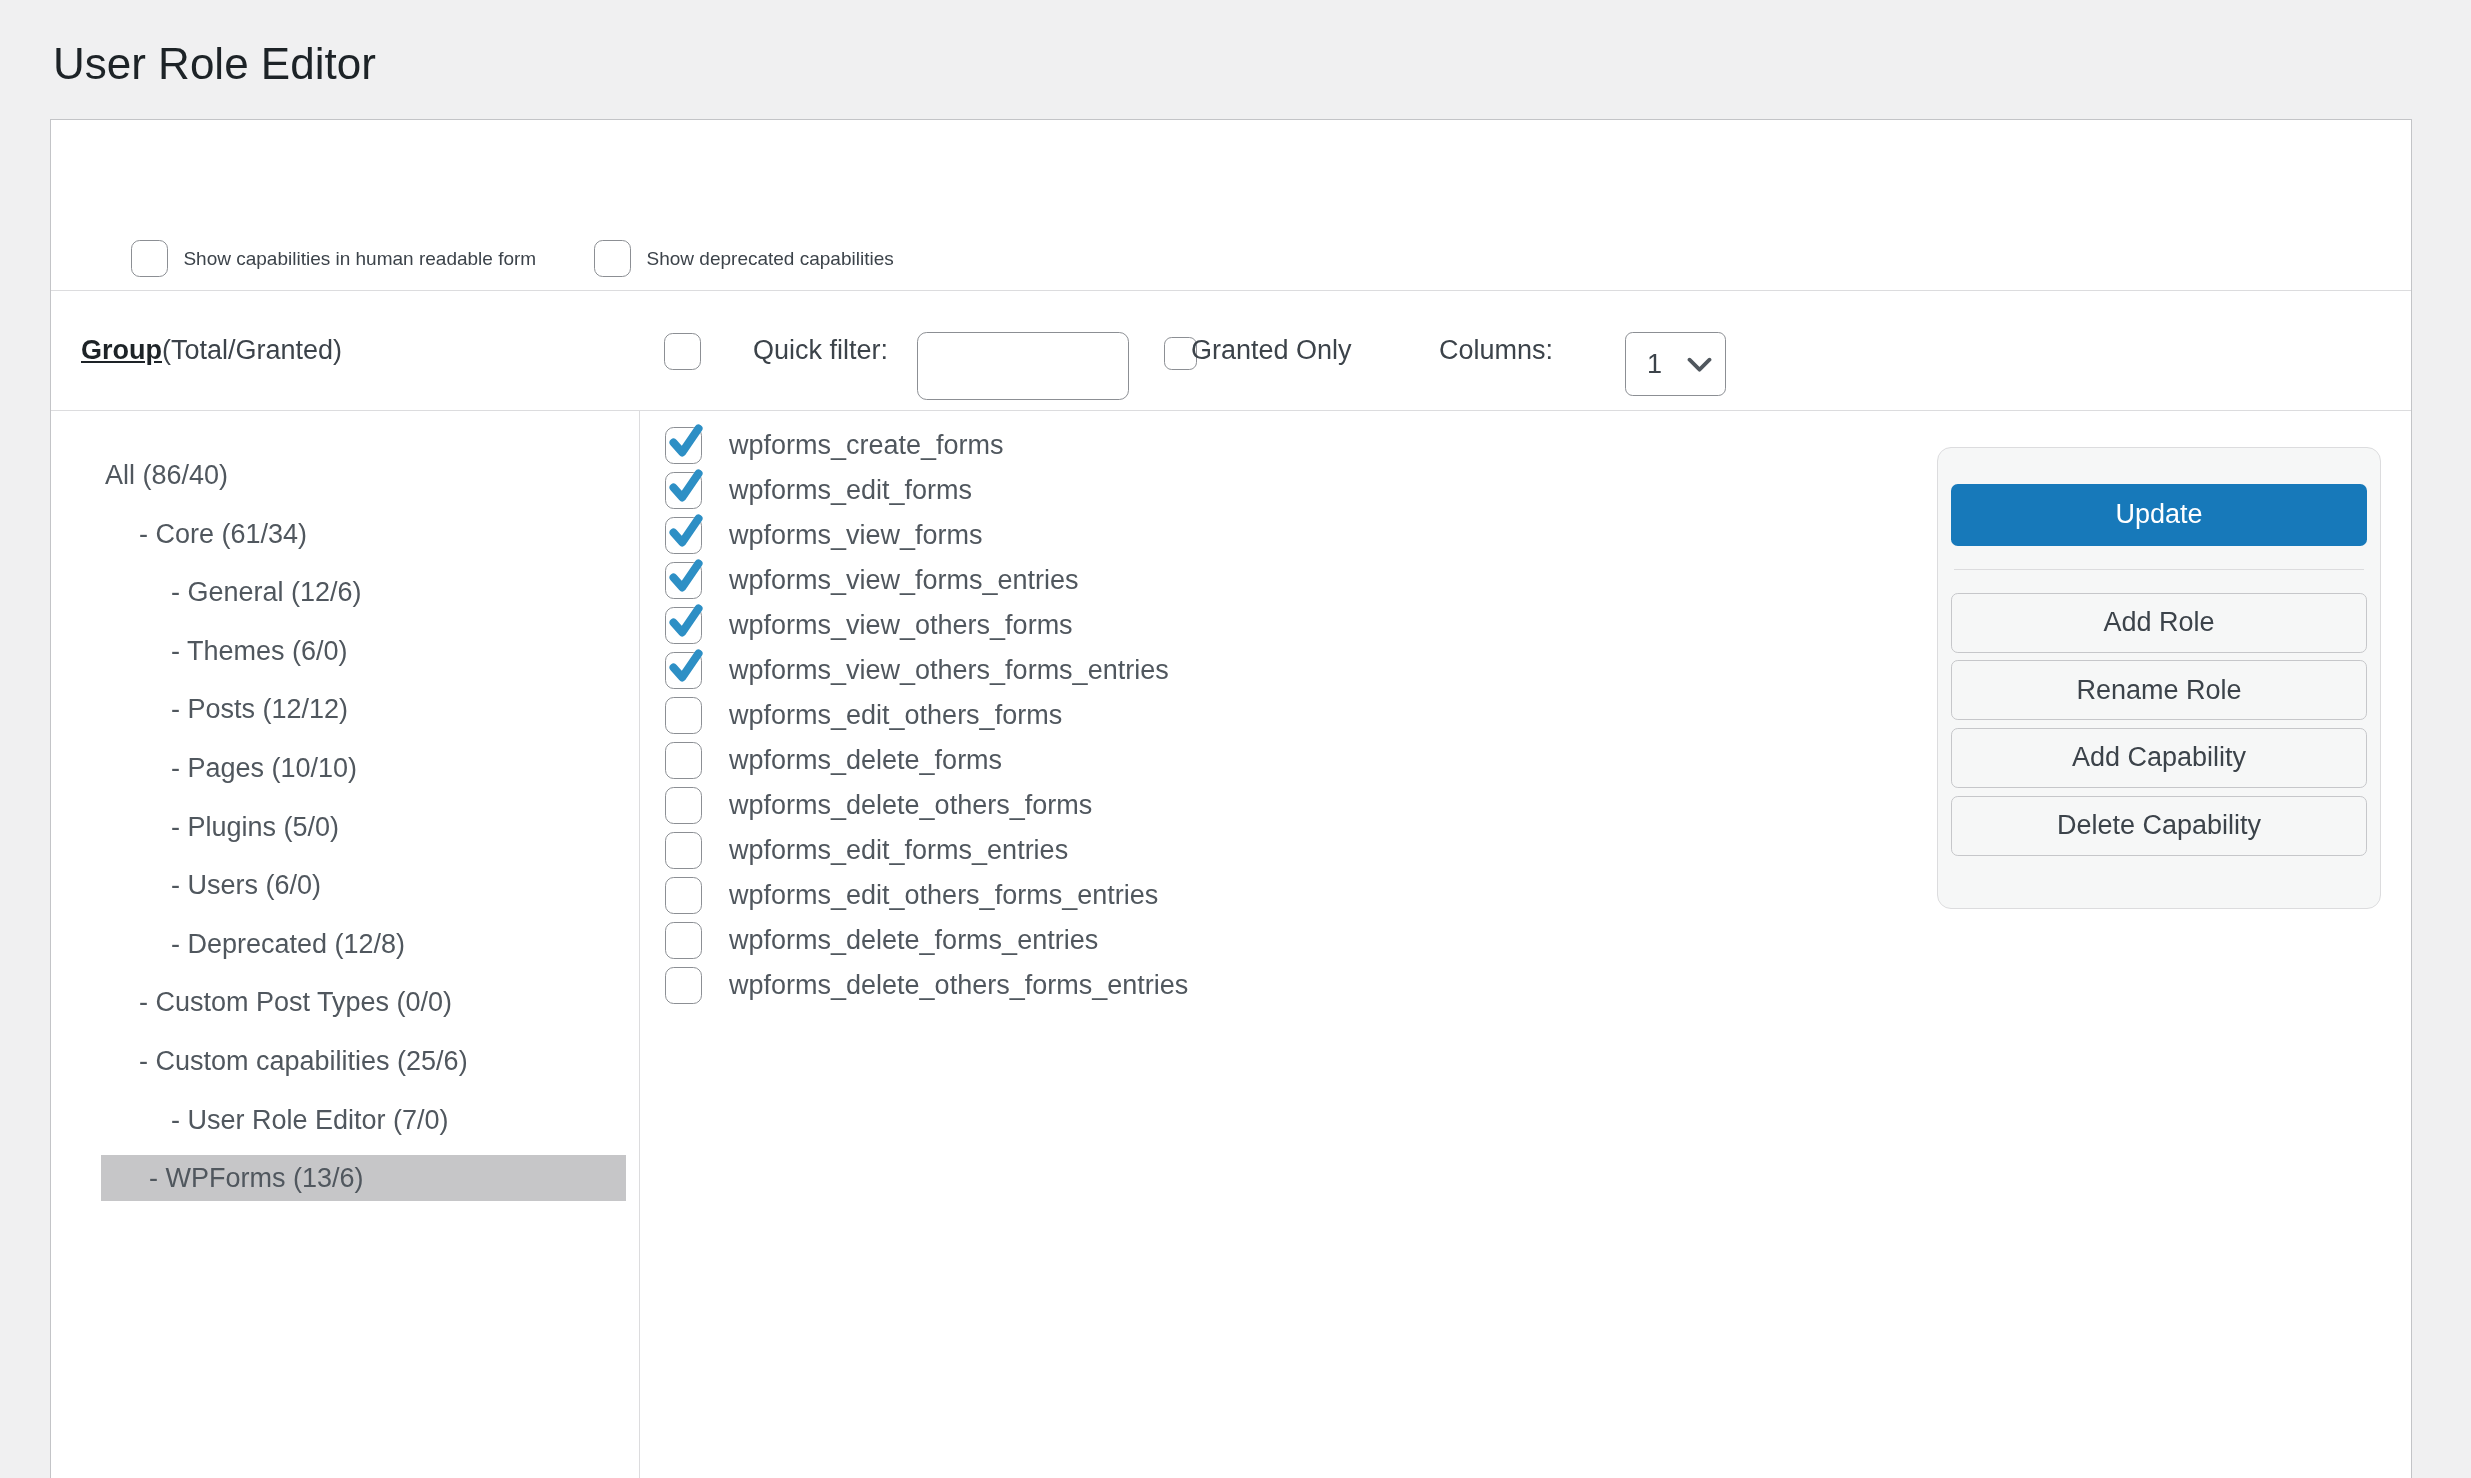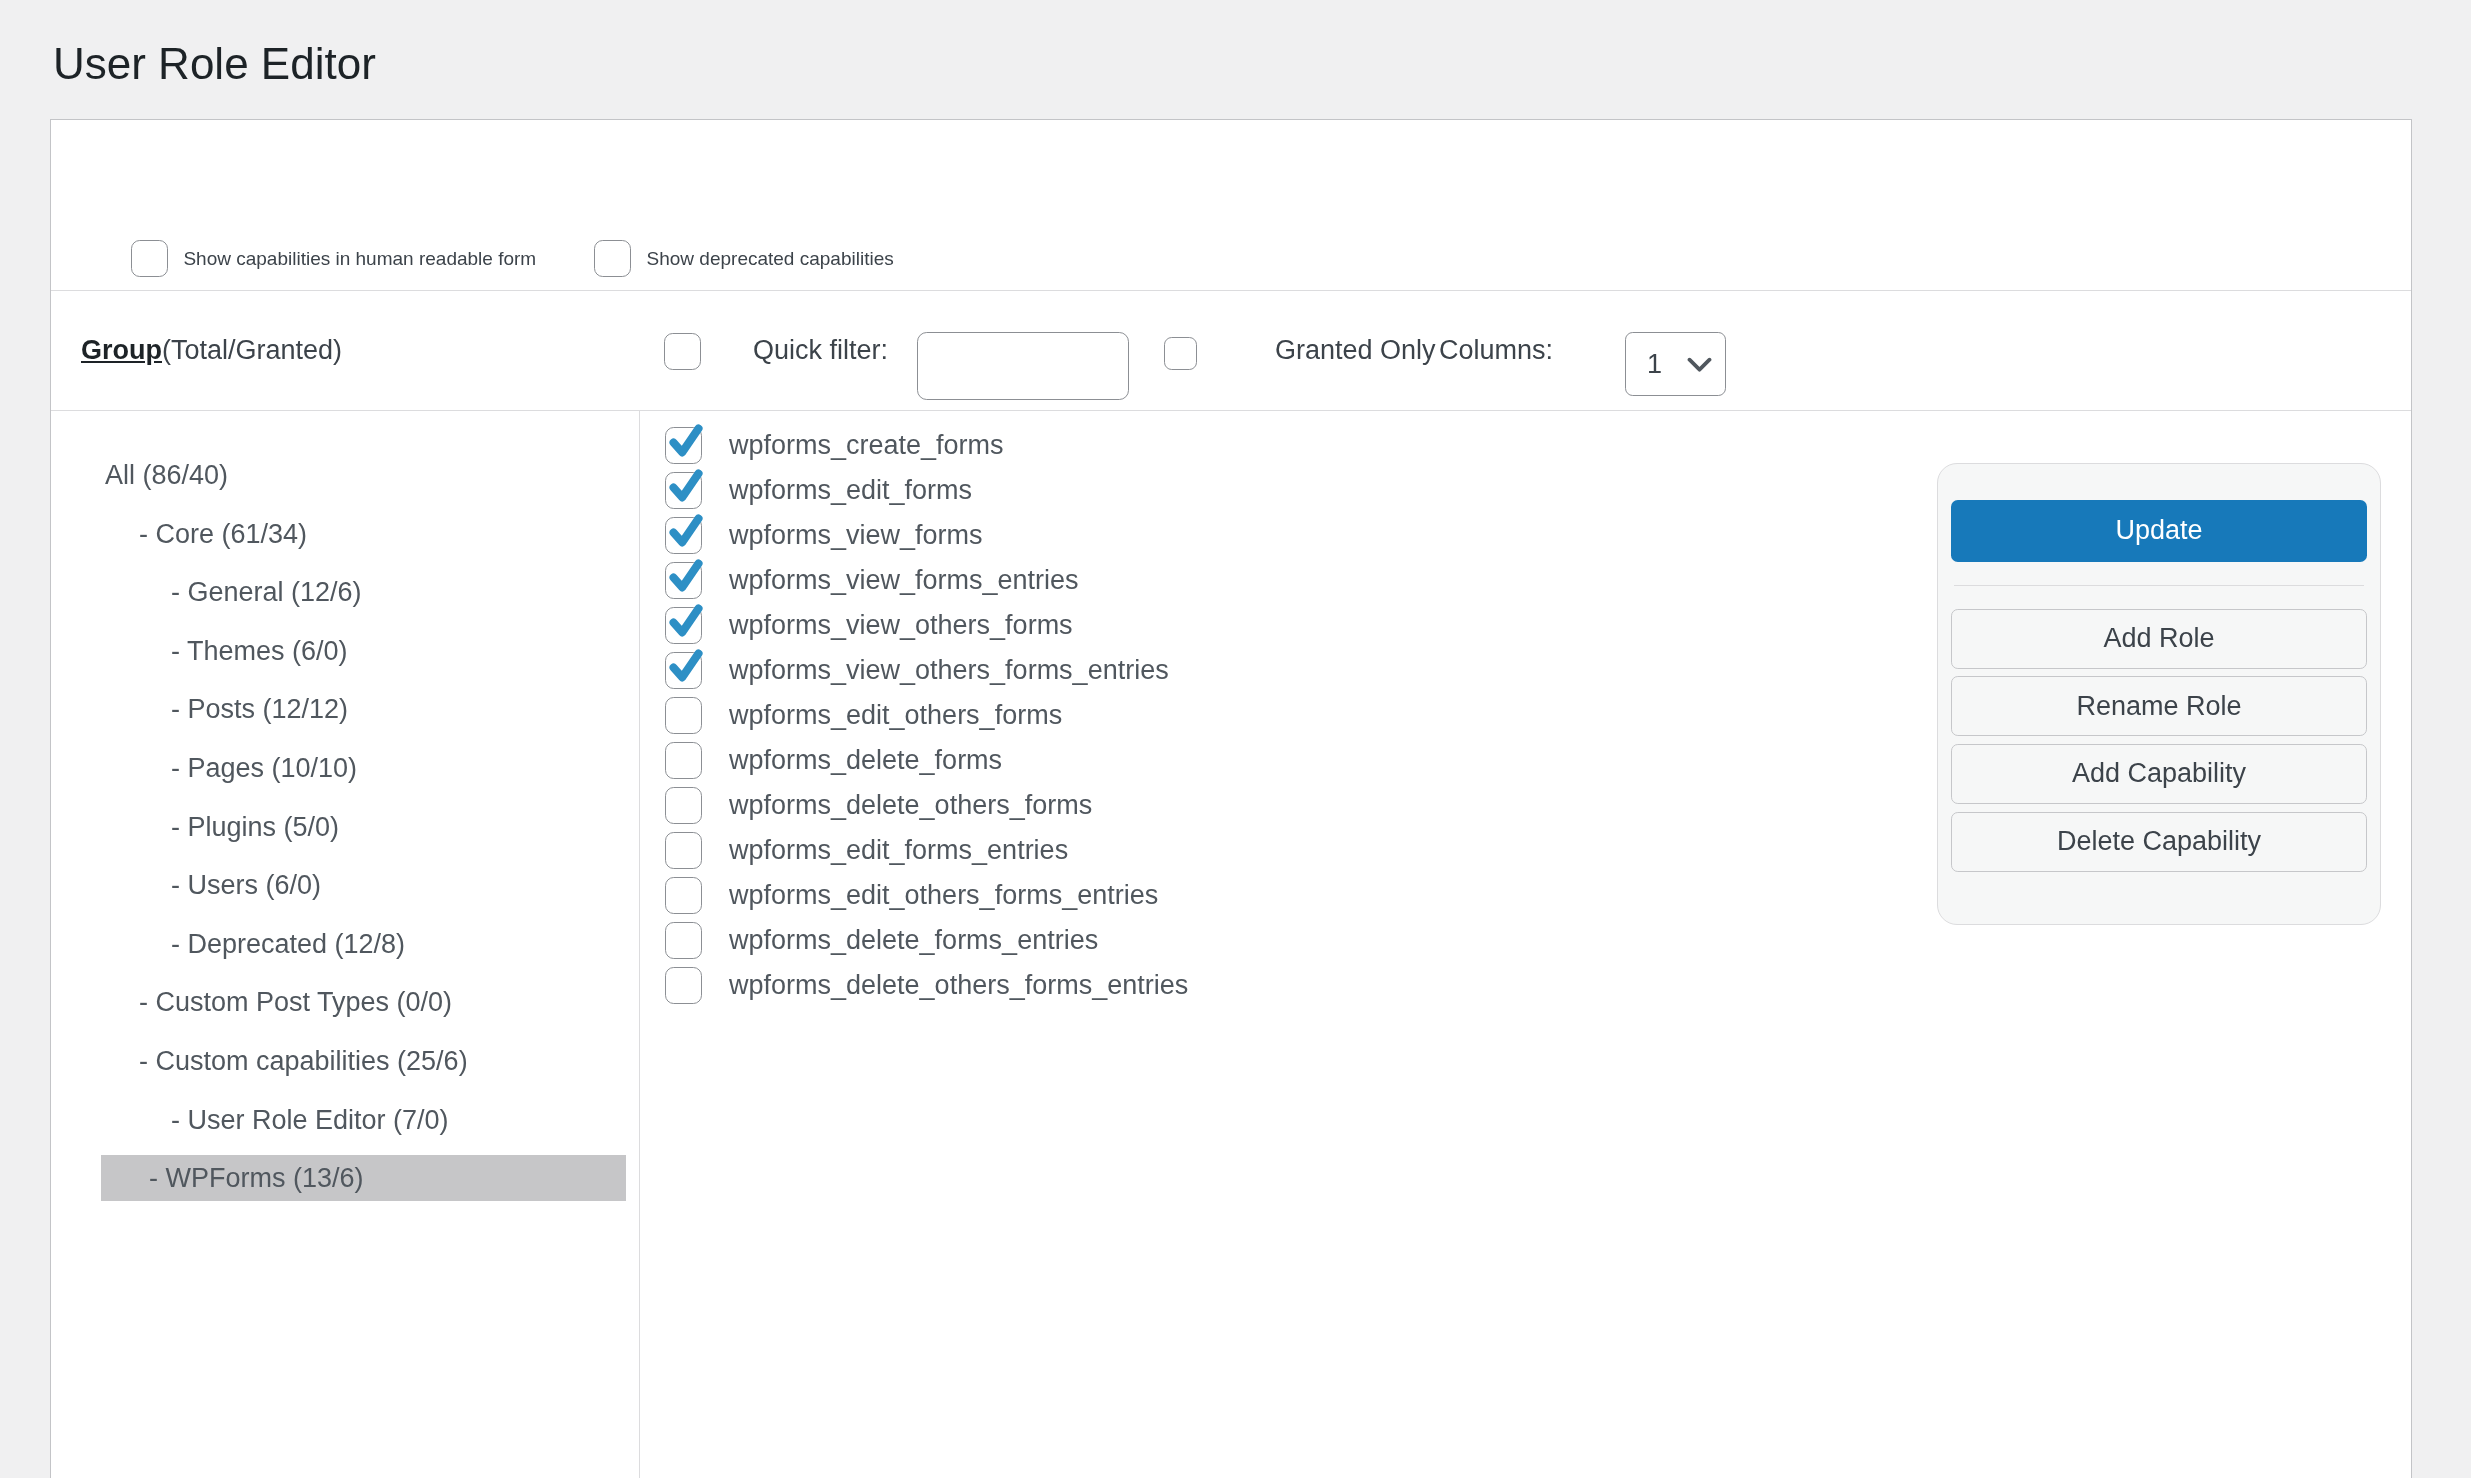--- a/index.html
+++ b/index.html
@@ -47,44 +47,43 @@
   .group-header{ position:absolute; left:30px; top:0; height:100%; display:flex; align-items:center; font-size:27px; color:var(--text); }
   .group-header b{ font-weight:700; color:var(--title);text-decoration:underline; }
   .hdr-cb{ position:absolute; left:613px; top:42px; }
   .qf-label{ position:absolute; left:702px; top:0; height:100%; display:flex; align-items:center; font-size:27px; }
   .qf-input{
     position:absolute; left:866px; top:41px; width:212px; height:68px;
     border:1.9px solid var(--ctrl-border); border-radius:9.7px; background:#fff;
     font-size:27px; padding:0 15.4px; font-family:"Liberation Sans",sans-serif; color:var(--text);
   }
   .go-cb{ position:absolute; left:1113px; top:46px; width:33px; height:33px; border-radius:7.7px; }
-  .go-label{ position:absolute; left:1224px; top:0; height:100%; display:flex; align-items:center; font-size:27px; }
+  .go-label{ position:absolute; left:1140px; top:0; height:100%; display:flex; align-items:center; font-size:27px; }
   .col-label{ position:absolute; left:1388px; top:0; height:100%; display:flex; align-items:center; font-size:27px;text-align:right; }
   .col-select{ position:absolute; left:1574px; top:41px; width:101px; height:64px; padding:0 13.5px 0 21px; border-radius:7.7px; }
   .col-select .chev svg{ width:25px; height:15.4px; }
   
   .sec-body{ position:relative; height:1156px; }
   .tree-col{ position:absolute; left:0; top:0; bottom:0; width:589px; border-right:1.9px solid var(--divider); padding-top:41px; }
   .tree-item{
     margin-left:50px; width:525px; height:46px; line-height:46px; margin-bottom:12.6px;
     font-size:27px; color:var(--text-soft); cursor:pointer; white-space:nowrap;
   }
   .tree-item.lvl0{ padding-left:3.9px; }
   .tree-item.lvl1{ padding-left:38px; }
   .tree-item.lvl2{ padding-left:70px; }
   .tree-item.selected{ background:var(--selected);padding-left:48px; }
   .caps-col{ position:absolute; left:591px; top:0; bottom:0; right:0; padding:11.6px 0 0 23px; }
   .cap-row{ height:45px; display:flex; align-items:center; }
   .cap-label{ font-size:27px; color:var(--text-soft); margin-left:27px; white-space:nowrap; }
   
   .side-panel{
     position:absolute; left:1886px; top:36px; width:444px; height:462px;
-    background:var(--side-bg); border:1.9px solid var(--divider); border-radius:20px;
+    background:var(--side-bg); border:1.9px solid var(--divider); border-radius:14px;
     padding:12.6px;
-    margin-top:16px;
   }
   .btn{
     display:block; width:100%; font-family:"Liberation Sans",sans-serif;
     font-size:27px; border-radius:6.8px; cursor:pointer; text-align:center;
   }
   .btn-primary{
     margin-top:23px; height:62px; background:var(--accent); color:#fff; border:none;
   }
   .side-divider{ border:none; border-top:1.9px solid var(--divider); margin:23px 3.9px 23px 3.9px; }
   .btn-secondary{

